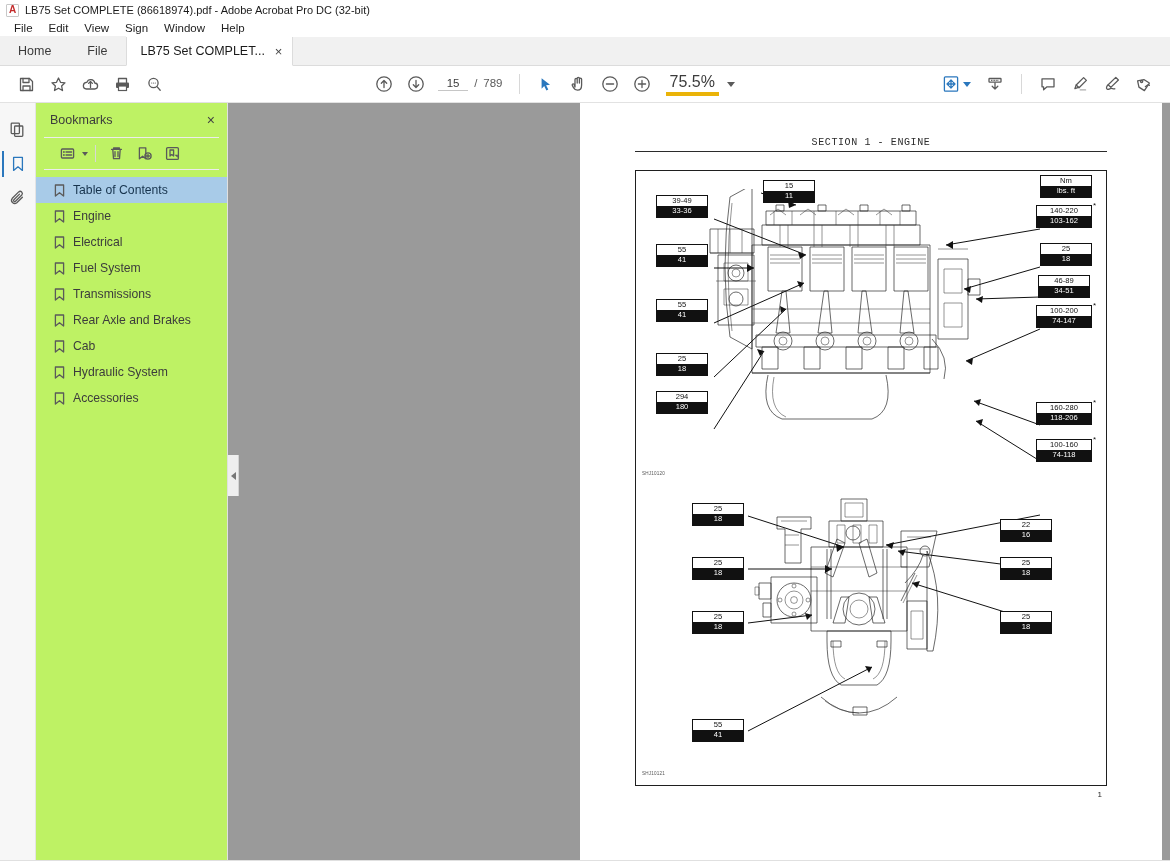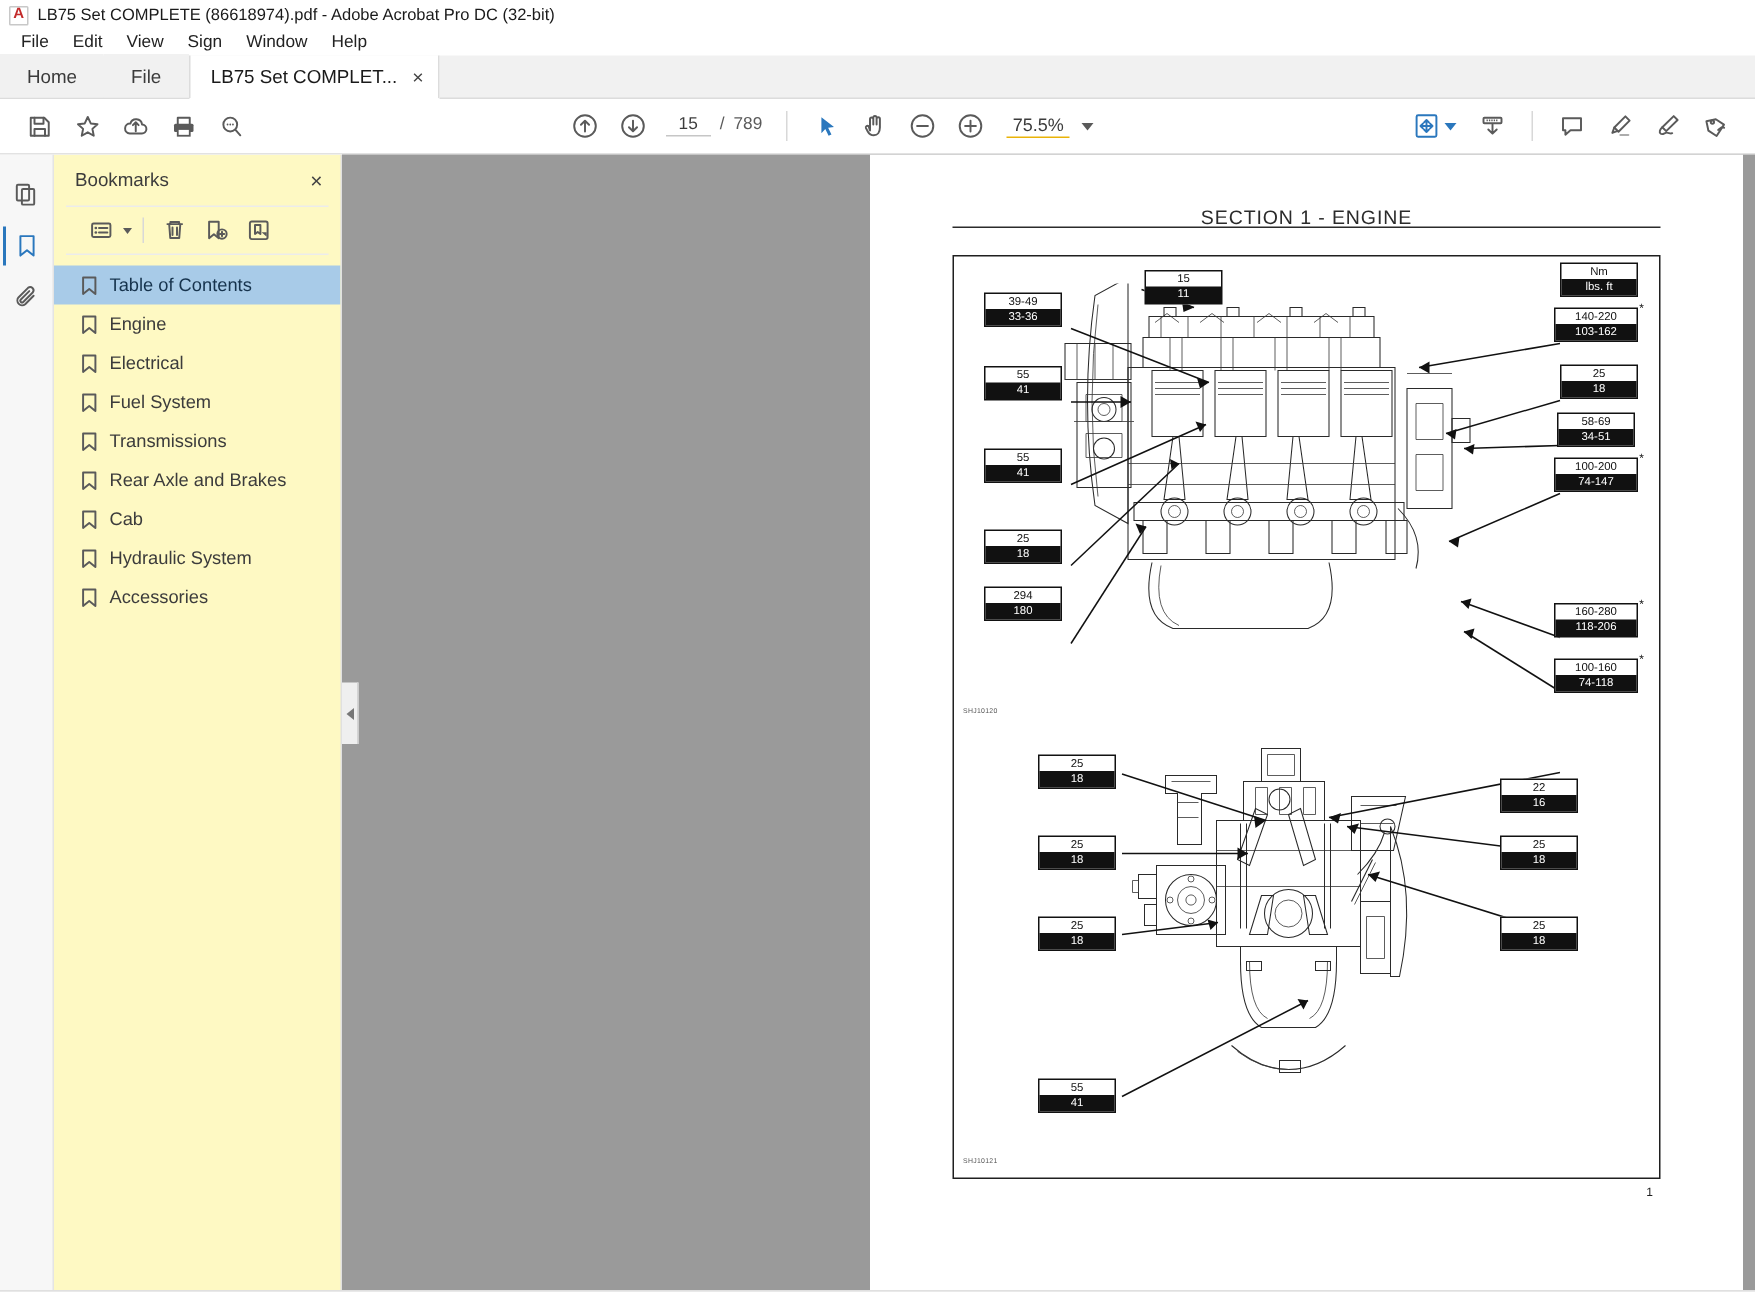--- a/index.html
+++ b/index.html
@@ -83,22 +83,22 @@
     background: transparent; color: #3c3c3c; outline: none;
     font-family: "Liberation Sans", sans-serif; padding-bottom: 1px;
   }
   .page-total { color: #5a5a5a; }
 
   .zoom-field {
     display: flex; align-items: center; gap: 8px;
     margin-left: 8px; margin-right: 2px;
   }
   .zoom-val {
-    font-size: 12px; color: #3c3c3c;
-    border-bottom: 1px solid #eab308; padding: 0 4px 1px 4px;
+    font-size: 16px; color: #3c3c3c;
+    border-bottom: 4px solid #eab308; padding: 0 4px 1px 4px;
     min-width: 42px; text-align: center;
   }
   .caret { width: 0; height: 0; border-left: 4px solid transparent;
            border-right: 4px solid transparent; border-top: 5px solid #5a5a5a; }
   .caret.blue { border-top-color: #2a77bd; }
 
   
   .body { display: flex; height: 757px; }
 
   .rail {
@@ -109,21 +109,21 @@
     width: 32px; height: 34px; display: flex;
     align-items: center; justify-content: center; cursor: pointer;
     position: relative;
   }
   .rail-btn.active::before {
     content: ''; position: absolute; left: 0; top: 4px;
     width: 2px; height: 26px; background: #2a77bd;
   }
 
   .bmpanel {
-    width: 192px; background: #fef9c3;
+    width: 192px; background: #bef264;
     border-right: 1px solid #e0e0e0;
     display: flex; flex-direction: column;
   }
   .bm-head {
     height: 34px; display: flex; align-items: center;
     justify-content: space-between; padding: 0 12px 0 14px;
   }
   .bm-title { font-size: 12.5px; color: #3c3c3c; }
   .bm-close { font-size: 14px; color: #444; cursor: pointer; line-height: 1; }
   .bm-tools {
@@ -160,22 +160,22 @@
   }
 
   .page-sheet {
     position: absolute; left: 352px; top: 0;
     width: 582px; height: 861px; background: #ffffff;
   }
   .page-inner { position: relative; width: 100%; height: 100%; }
 
   .sec-head {
     position: absolute; top: 34px; left: 0; right: 0;
-    text-align: center; font-size: 13px; letter-spacing: .6px;
-    color: #2b2b2b; font-family: Liberation Sans, sans-serif;
+    text-align: center; font-size: 10px; letter-spacing: .6px;
+    color: #2b2b2b; font-family: Liberation Mono, monospace;
   }
   .sec-rule { position: absolute; top: 50px; left: 0; width: 582px;
               height: 1px; background: #2b2b2b; }
 
   .fig-box {
     position: absolute; left: 0; top: 67px;
     width: 472px; height: 616px;
     border: 1px solid #1f1f1f;
   }
   .fig-inner { position: absolute; inset: 0; }
@@ -680,21 +680,21 @@
             <div class="tq wide" style="left:400px;top:34px;">
               <span class="star">*</span>
               <div class="top">140-220</div>
               <div class="bot">103-162</div>
             </div>
             <div class="tq" style="left:404px;top:72px;">
               <div class="top">25</div>
               <div class="bot">18</div>
             </div>
             <div class="tq" style="left:402px;top:104px;">
-              <div class="top">58-69</div>
+              <div class="top">46-89</div>
               <div class="bot">34-51</div>
             </div>
             <div class="tq wide" style="left:400px;top:134px;">
               <span class="star">*</span>
               <div class="top">100-200</div>
               <div class="bot">74-147</div>
             </div>
             <div class="tq wide" style="left:400px;top:231px;">
               <span class="star">*</span>
               <div class="top">160-280</div>

